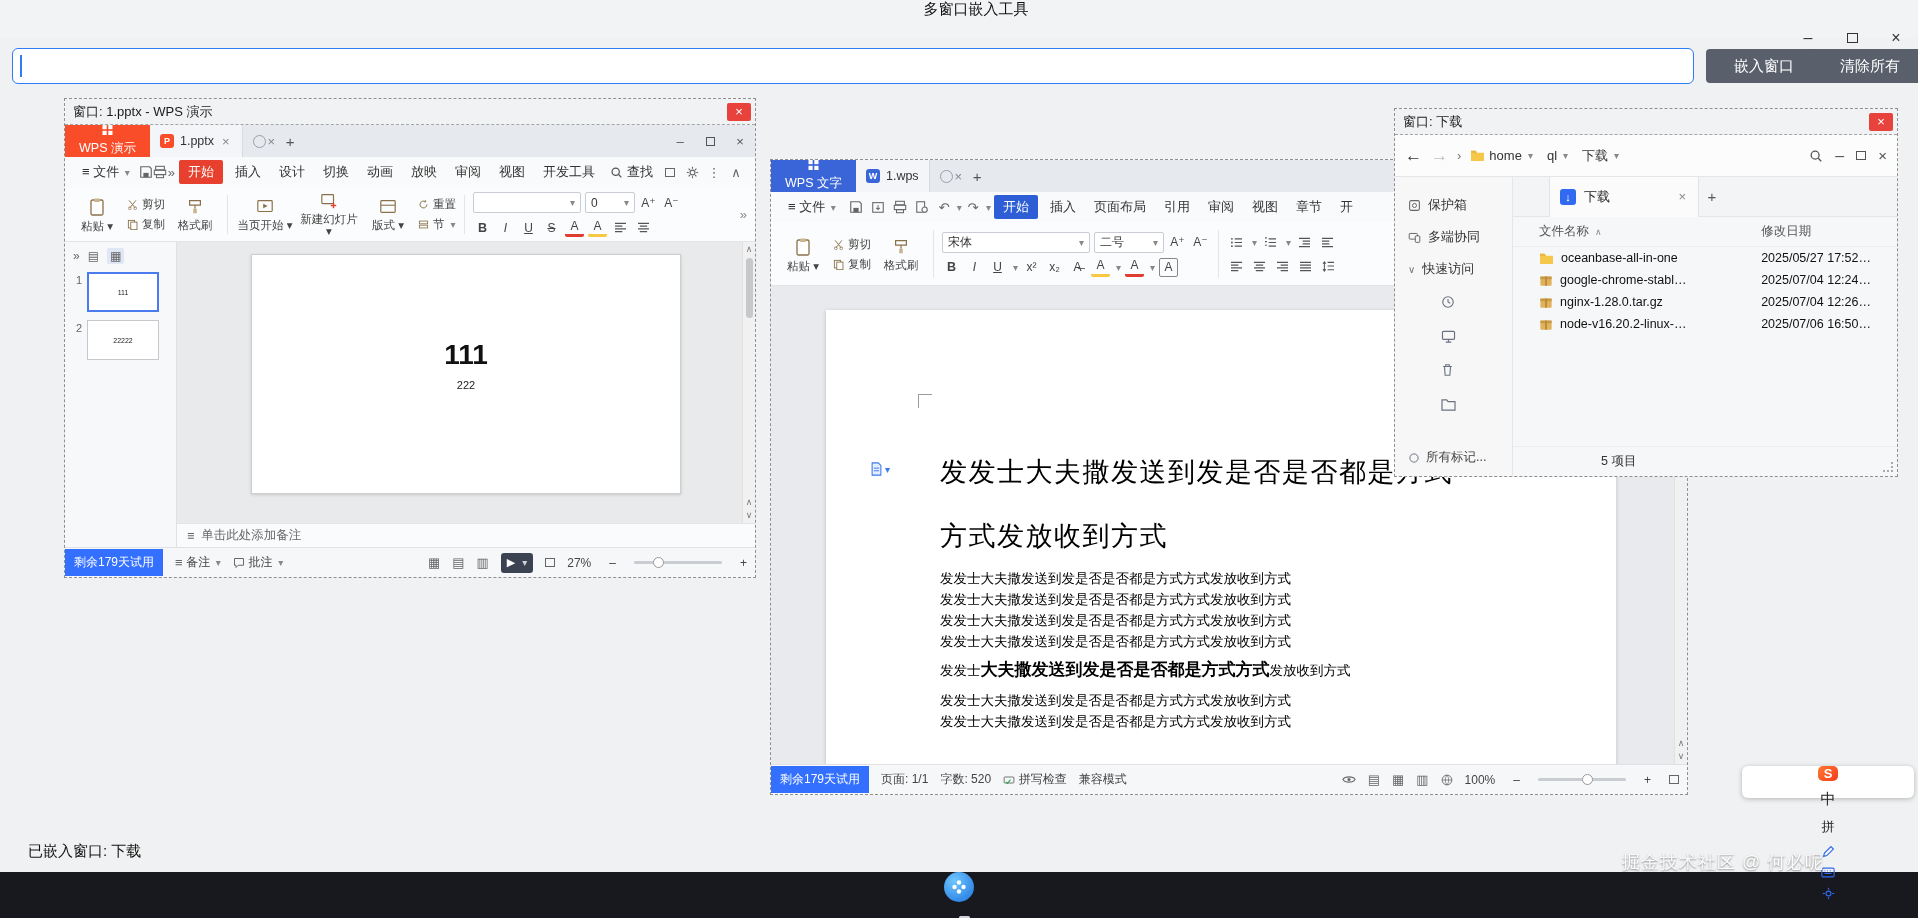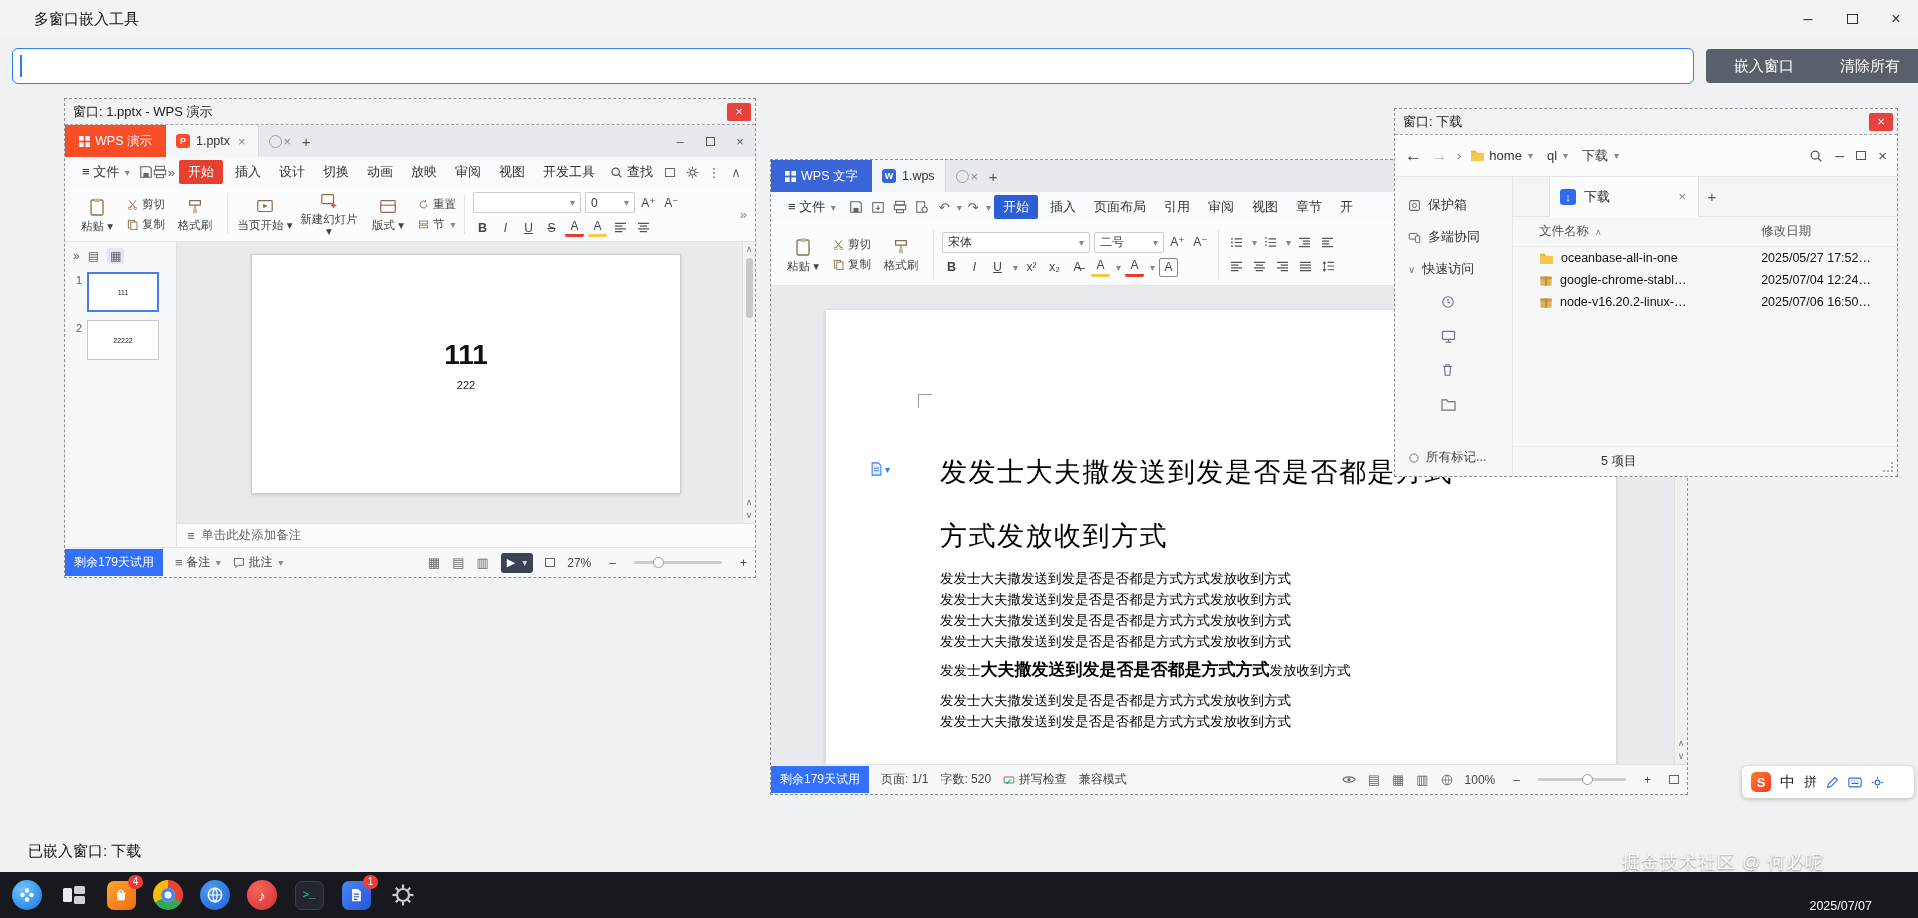--- a/index.html
+++ b/index.html
@@ -1,18 +1,18 @@
 <!DOCTYPE html>
 <html><head>
 <meta charset="utf-8">
 <style>
   * { margin:0; padding:0; box-sizing:border-box; }
   html,body { width:1918px; height:918px; }
   body { font-family:"Liberation Sans","DejaVu Sans",sans-serif; background:#f0f1f2; position:relative; overflow:hidden; color:#222; }
-  .abs { position:absolute; }
+  .abs { position:absolute;flex-direction:column; }
   svg { display:block; }
 
   
   .main-titlebar { left:0; top:0; width:1918px; height:38px; background:#f2f3f5; display:flex; align-items:center; }
   .main-title { font-size:15px; color:#111; margin-left:34px; }
   .main-ctls { margin-left:auto; display:flex; }
   .mctl { width:44px; height:38px; display:flex; align-items:center; justify-content:center; font-size:16px; color:#333; cursor:default; }
   .mctl .maxbox { width:11px; height:10px; border:1.4px solid #333; }
   .topbar { left:0; top:44px; width:1918px; height:44px; }
   .embed-input { position:absolute; left:12px; top:4px; width:1682px; height:36px; border:1.6px solid #2e7cf6; border-radius:6px; background:#fff; font-size:15px; padding:0 10px; outline:none; }
@@ -20,21 +20,21 @@
   .top-btn { position:absolute; top:5px; width:116px; height:34px; background:#59606c; color:#fff; font-size:15px; border:none; border-radius:4px; display:flex; align-items:center; justify-content:center; }
   .bottom-status { left:28px; top:842px; font-size:15px; color:#111; }
 
   
   .ewin { position:absolute; border:1px dashed #8f8f8f; background:#f6f7f8; display:flex; flex-direction:column; }
   .e-titlebar { height:26px; background:#f1f2f4; border-bottom:1px dashed #a5a5a5; display:flex; align-items:center; font-size:13px; color:#1a1a1a; padding-left:8px; flex:0 0 auto; }
   .e-close { margin-left:auto; margin-right:4px; width:24px; height:18px; background:#e8423c; color:#fff; font-size:13px; display:flex; align-items:center; justify-content:center; border-radius:2px; }
 
   
   .wps-tabs { height:32px; background:#e6e9ee; display:flex; align-items:center; flex:0 0 auto; }
-  .brand-tab { height:32px; padding:0 14px; color:#fff; font-size:12.5px; display:flex; align-items:center; gap:5px; }
+  .brand-tab { height:32px; padding:0 14px; color:#fff; font-size:12.5px; display:flex; align-items:center; gap:5px;flex-direction:column; }
   .brand-ppt { background:#f94d2a; }
   .brand-wr  { background:#3a65d8; }
   .doc-tab { height:32px; background:#f3f5f8; display:flex; align-items:center; gap:6px; padding:0 10px; font-size:12.5px; color:#333; border-right:1px solid #d8dbe0; }
   .ficon { width:14px; height:14px; border-radius:3px; display:flex; align-items:center; justify-content:center; color:#fff; font-size:9px; font-weight:bold; }
   .ficon-ppt { background:#f94d2a; }
   .ficon-wr { background:#3a65d8; }
   .tab-x { color:#888; font-size:13px; padding:0 2px; }
   .tab-add { width:26px; text-align:center; color:#555; font-size:15px; }
   .tab-sync { width:13px; height:13px; border:1.3px solid #9aa0a8; border-radius:50%; margin-left:10px; }
   .winctl { margin-left:auto; display:flex; align-items:center; }
@@ -831,20 +831,32 @@
         <div class="cell-name">
             <svg width="14" height="13" viewBox="0 0 16 15">
               <rect x="1.5" y="3" width="13" height="10.5" rx="1" fill="#e0b25c"></rect>
               <rect x="1.5" y="3" width="13" height="3" fill="#c99a44"></rect>
               <rect x="7" y="3" width="2" height="10.5" fill="#b8893a"></rect>
             </svg>
             <span>google-chrome-stabl…</span>
           </div>
         <div class="cell-date">2025/07/04 12:24…</div>
         <div class="cell-type">De…</div>
+      </div>
+      <div class="fm-row">
+        <div class="cell-name">
+            <svg width="14" height="13" viewBox="0 0 16 15">
+              <rect x="1.5" y="3" width="13" height="10.5" rx="1" fill="#e0b25c"></rect>
+              <rect x="1.5" y="3" width="13" height="3" fill="#c99a44"></rect>
+              <rect x="7" y="3" width="2" height="10.5" fill="#b8893a"></rect>
+            </svg>
+            <span>nginx-1.28.0.tar.gz</span>
+          </div>
+        <div class="cell-date">2025/07/04 12:26…</div>
+        <div class="cell-type">Tar…</div>
       </div>
       <div class="fm-row">
         <div class="cell-name">
             <svg width="14" height="13" viewBox="0 0 16 15">
               <rect x="1.5" y="3" width="13" height="10.5" rx="1" fill="#e0b25c"></rect>
               <rect x="1.5" y="3" width="13" height="3" fill="#c99a44"></rect>
               <rect x="7" y="3" width="2" height="10.5" fill="#b8893a"></rect>
             </svg>
             <span>node-v16.20.2-linux-…</span>
           </div>

